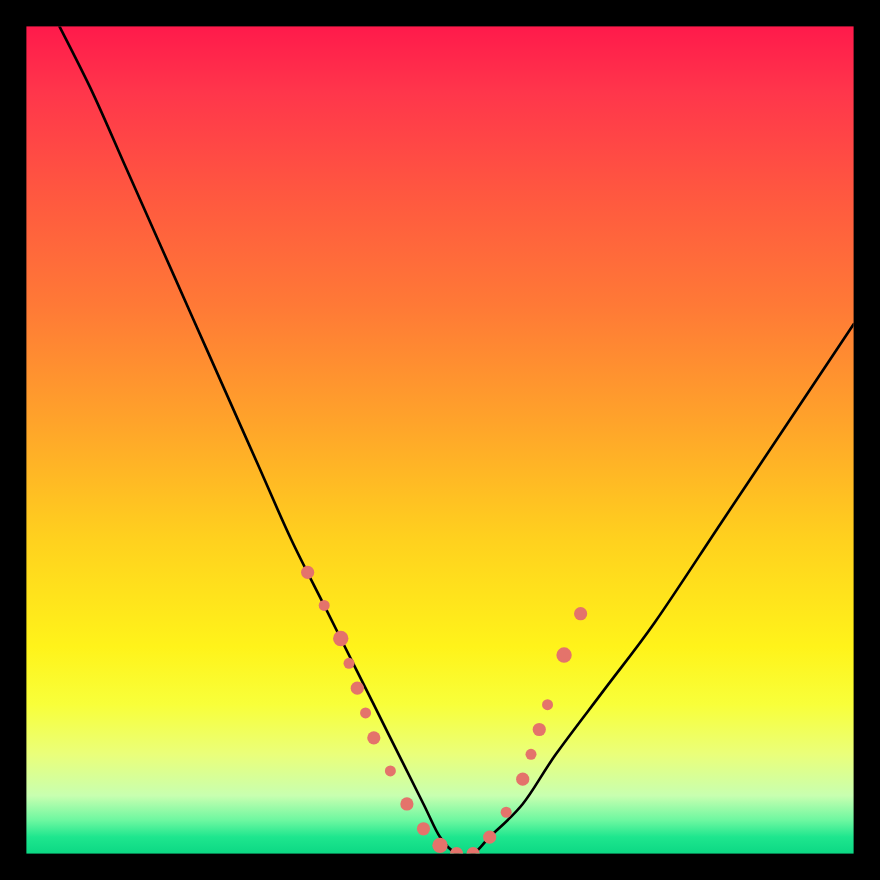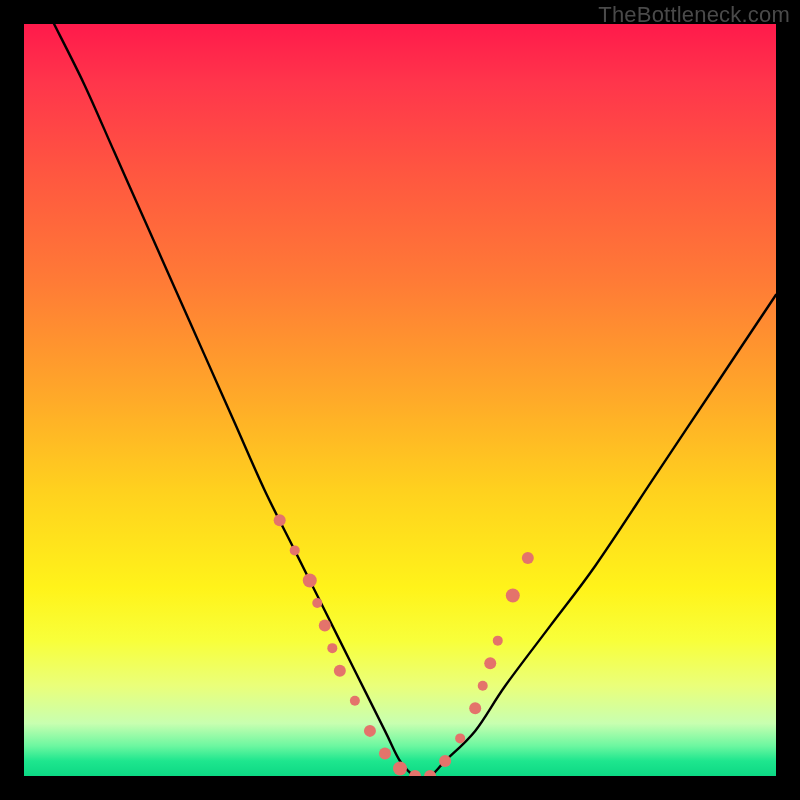--- a/index.html
+++ b/index.html
@@ -58,21 +58,20 @@
     left: 0;
     top: 0;
     width: 752px;
     height: 752px;
   }
 </style>
 </head>
 <body>
 
 <div class="frame">
-  <div class="watermark">TheBottleneck.com</div>
 
   <div class="plot">
     <svg class="curve" viewBox="0 0 752 752" preserveAspectRatio="none">
       <path id="curve-path" fill="none" stroke="#000" stroke-width="2.4" stroke-linecap="round" stroke-linejoin="round" d="M 30.08 0.00 C 35.09 10.03, 50.13 38.85, 60.16 60.16 C 70.19 81.47, 80.21 105.28, 90.24 127.84 C 100.27 150.40, 110.29 172.96, 120.32 195.52 C 130.35 218.08, 140.37 240.64, 150.40 263.20 C 160.43 285.76, 170.45 308.32, 180.48 330.88 C 190.51 353.44, 200.53 376.00, 210.56 398.56 C 220.59 421.12, 230.61 444.93, 240.64 466.24 C 250.67 487.55, 260.69 506.35, 270.72 526.40 C 280.75 546.45, 290.77 566.51, 300.80 586.56 C 310.83 606.61, 320.85 626.67, 330.88 646.72 C 340.91 666.77, 353.44 691.84, 360.96 706.88 C 368.48 721.92, 370.99 729.44, 376.00 736.96 C 381.01 744.48, 386.03 749.49, 391.04 752.00 C 396.05 754.51, 401.07 754.51, 406.08 752.00 C 411.09 749.49, 413.60 744.48, 421.12 736.96 C 428.64 729.44, 441.17 719.41, 451.20 706.88 C 461.23 694.35, 468.75 679.31, 481.28 661.76 C 493.81 644.21, 511.36 621.65, 526.40 601.60 C 541.44 581.55, 553.97 566.51, 571.52 541.44 C 589.07 516.37, 611.63 481.28, 631.68 451.20 C 651.73 421.12, 671.79 391.04, 691.84 360.96 C 711.89 330.88, 741.97 285.76, 752.00 270.72"></path>
       <g id="markers-group">
           <circle cx="255.68" cy="496.32" r="6" fill="#e4736b"></circle>
           <circle cx="270.72" cy="526.40" r="5" fill="#e4736b"></circle>
           <circle cx="285.76" cy="556.48" r="7" fill="#e4736b"></circle>
           <circle cx="293.28" cy="579.04" r="5" fill="#e4736b"></circle>
           <circle cx="300.80" cy="601.60" r="6" fill="#e4736b"></circle>

